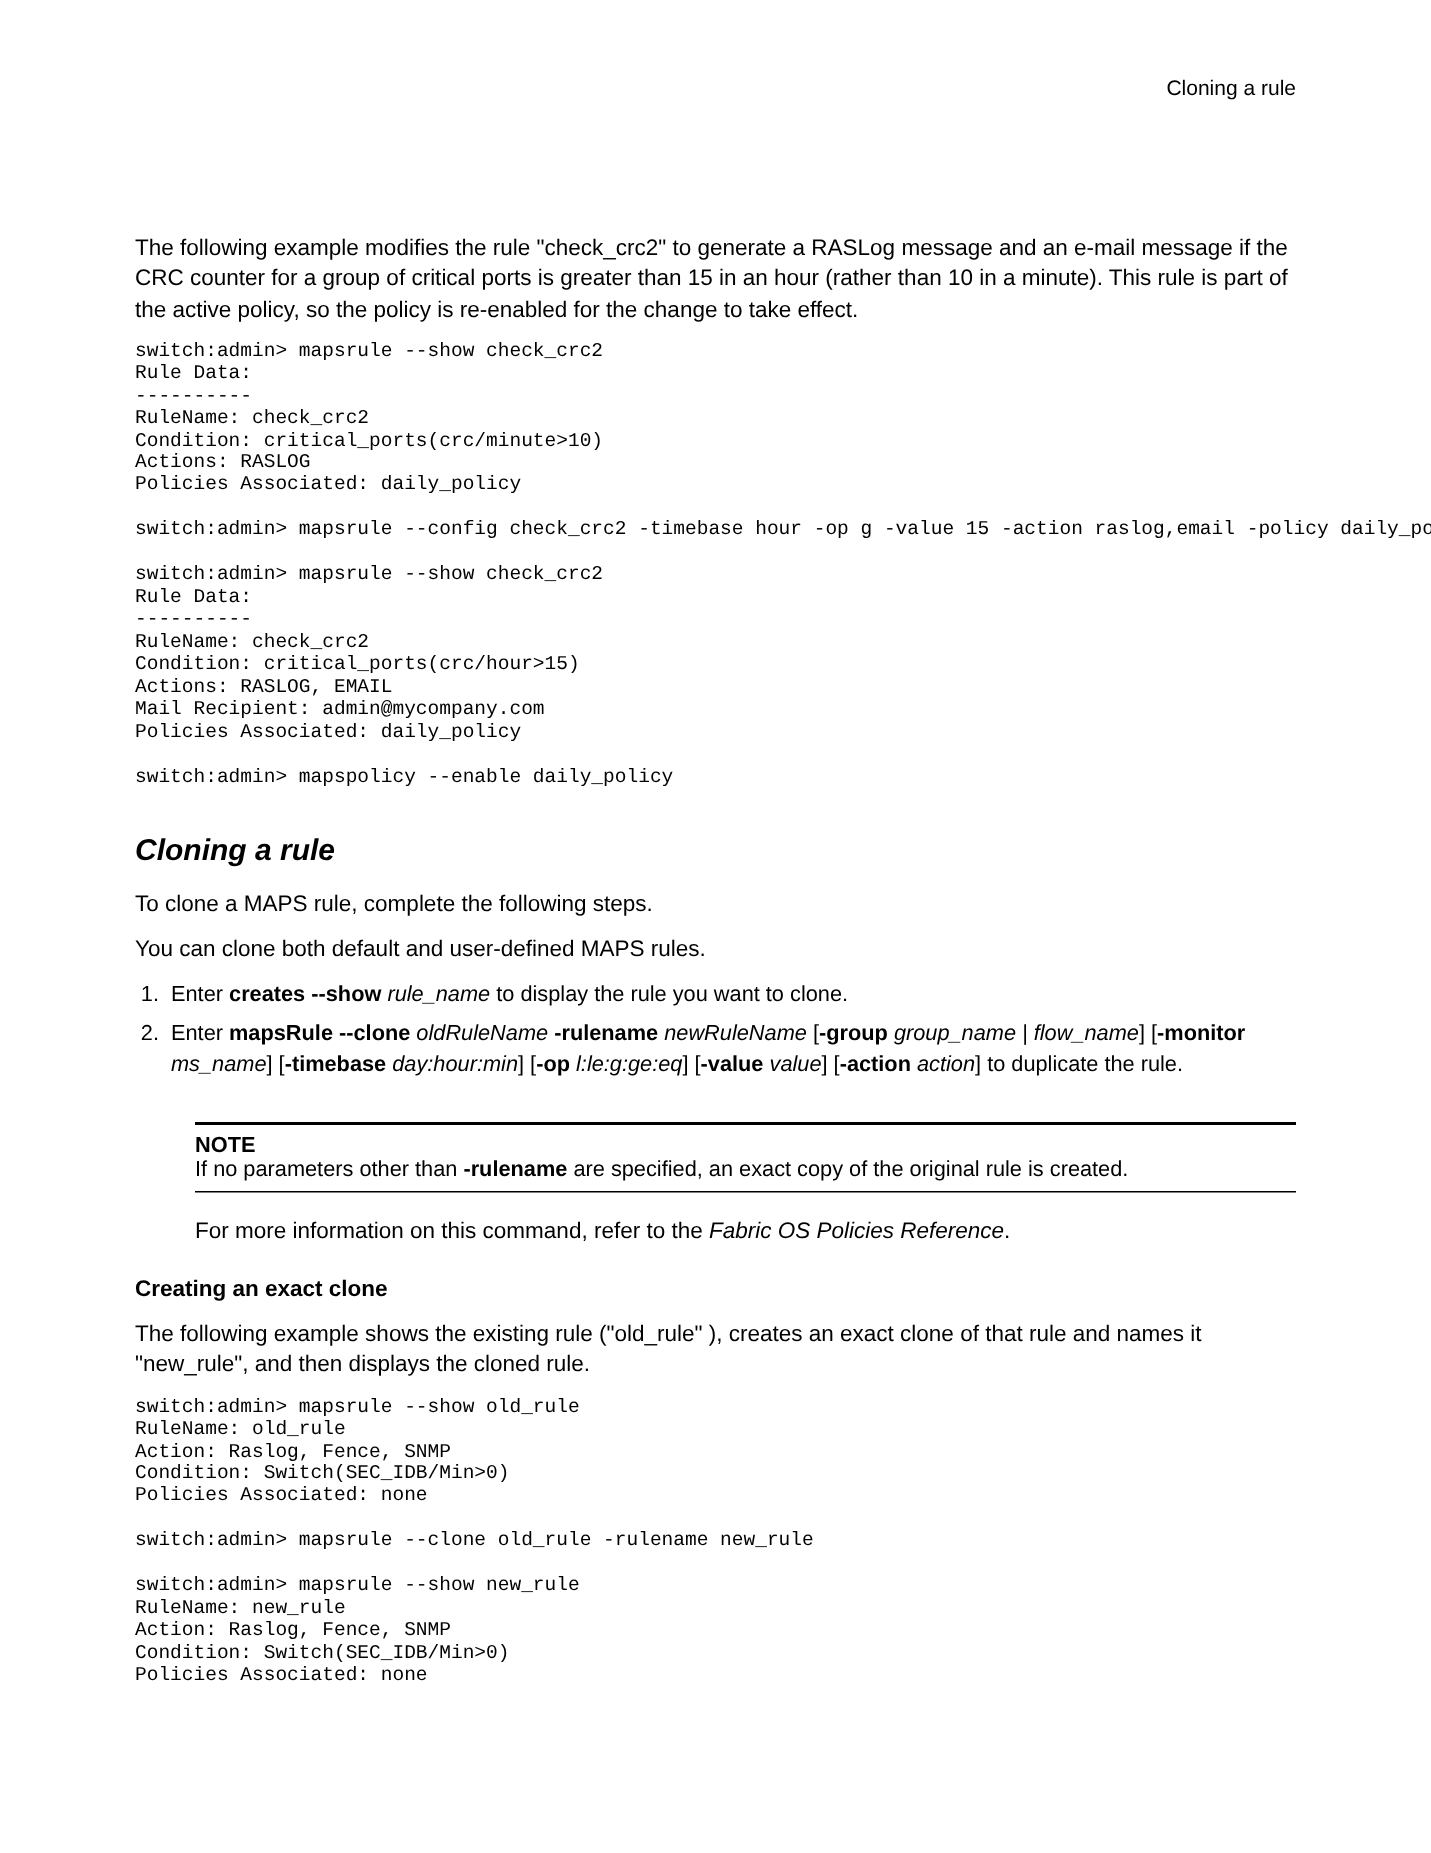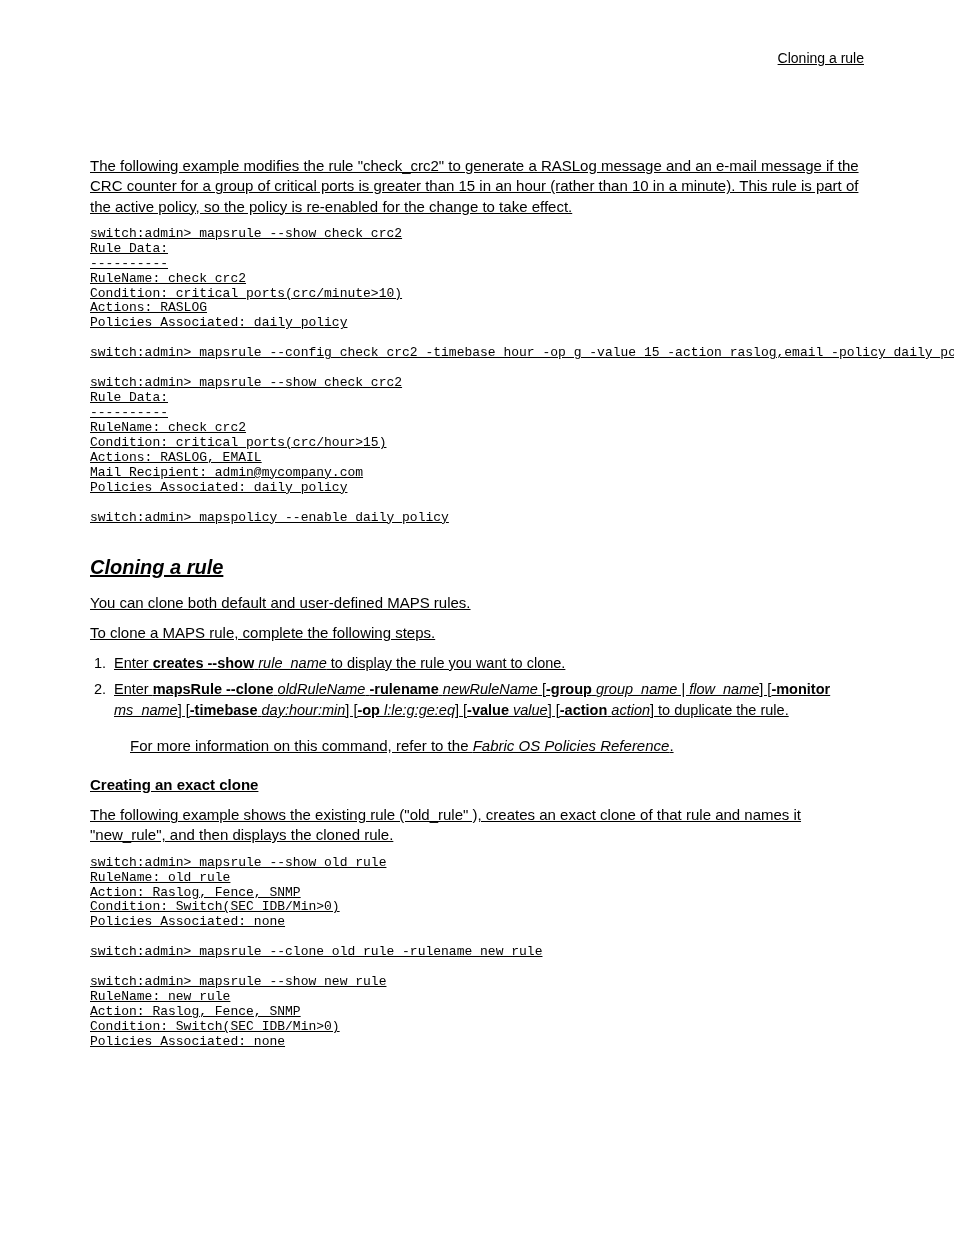--- a/index.html
+++ b/index.html
@@ -8,21 +8,20 @@
     font-family: Arial, Helvetica, sans-serif;
     background: #fff;
     color: #000;
     width: 954px;
   }
   .page {
     padding: 50px 90px 60px 90px;
     box-sizing: border-box;
     min-height: 1235px;
     position: relative;
-    text-decoration: underline;
   }
   .header-right {
     text-align: right;
     font-size: 14px;
     margin-bottom: 90px;
   }
   .h3 {
     font-weight: bold;
     font-size: 15px;
     margin: 0 0 12px 0;
@@ -99,23 +98,23 @@
 RuleName: check_crc2
 Condition: critical_ports(crc/hour&gt;15)
 Actions: RASLOG, EMAIL
 Mail Recipient: admin@mycompany.com
 Policies Associated: daily_policy
 
 switch:admin&gt; mapspolicy --enable daily_policy</div>
 
   <div class="h2">Cloning a rule</div>
 
+  <p class="body-text">To clone a MAPS rule, complete the following steps.</p>
+
   <p class="body-text">You can clone both default and user-defined MAPS rules.</p>
-
-  <p class="body-text">To clone a MAPS rule, complete the following steps.</p>
 
   <ol class="steps">
     <li>
       <span>Enter </span><span class="bold">creates --show</span>
       <span class="italic">rule_name</span><span> to display the rule you want to clone.</span>
     </li>
     <li>
       <span>Enter </span><span class="bold">mapsRule --clone</span>
       <span class="italic">oldRuleName</span>
       <span class="bold">-rulename</span>
@@ -128,20 +127,24 @@
       <span class="italic">day:hour:min</span>]
       [<span class="bold">-op</span>
       <span class="italic">l:le:g:ge:eq</span>]
       [<span class="bold">-value</span>
       <span class="italic">value</span>]
       [<span class="bold">-action</span>
       <span class="italic">action</span><span>] to duplicate the rule.</span>
     </li>
   </ol>
 
+  <div class="note-box">
+    <span class="note-title">NOTE</span>
+    <span>If no parameters other than </span><span class="bold">-rulename</span><span> are specified, an exact copy of the original rule is created.</span>
+  </div>
 
   <p class="body-text indented">
     <span>For more information on this command, refer to the </span><span class="italic">Fabric OS Policies Reference</span><span>.</span>
   </p>
 
   <div class="h3" style="margin-top:20px">Creating an exact clone</div>
 
   <p class="body-text">The following example shows the existing rule ("old_rule" ), creates an exact clone of that rule and names it "new_rule", and then displays the cloned rule.</p>
 
   <div class="code-block">switch:admin&gt; mapsrule --show old_rule

